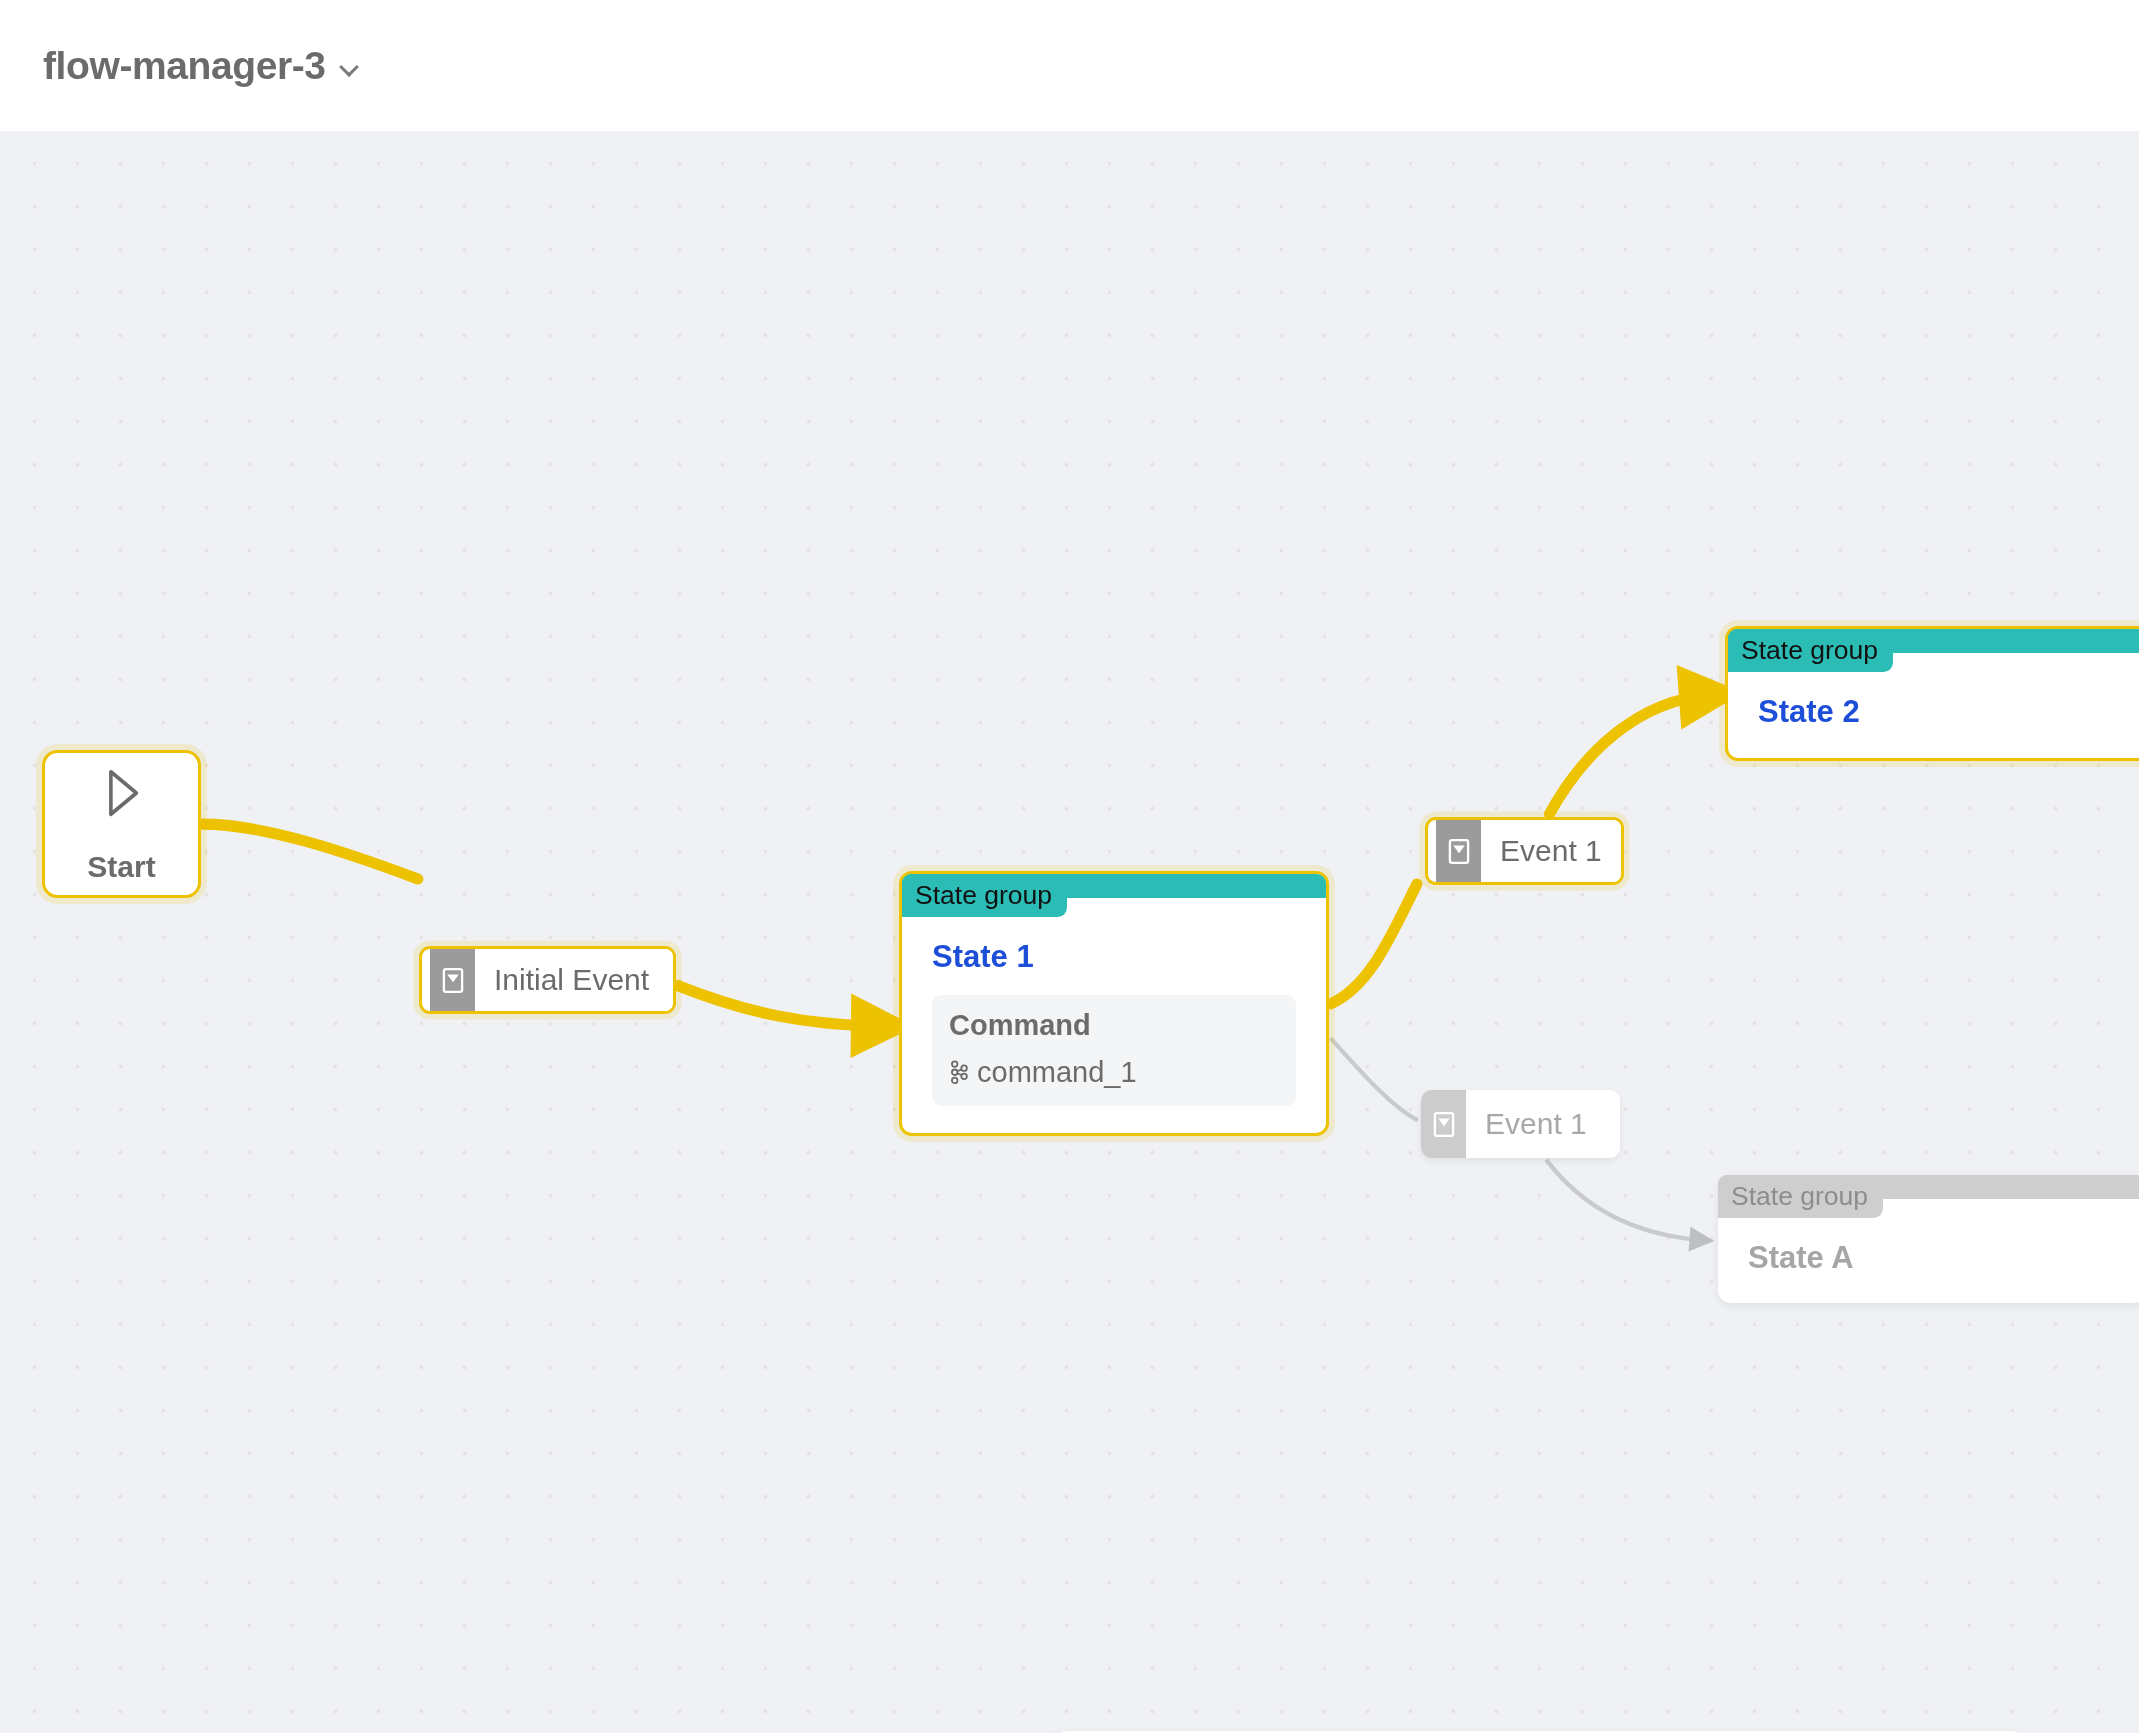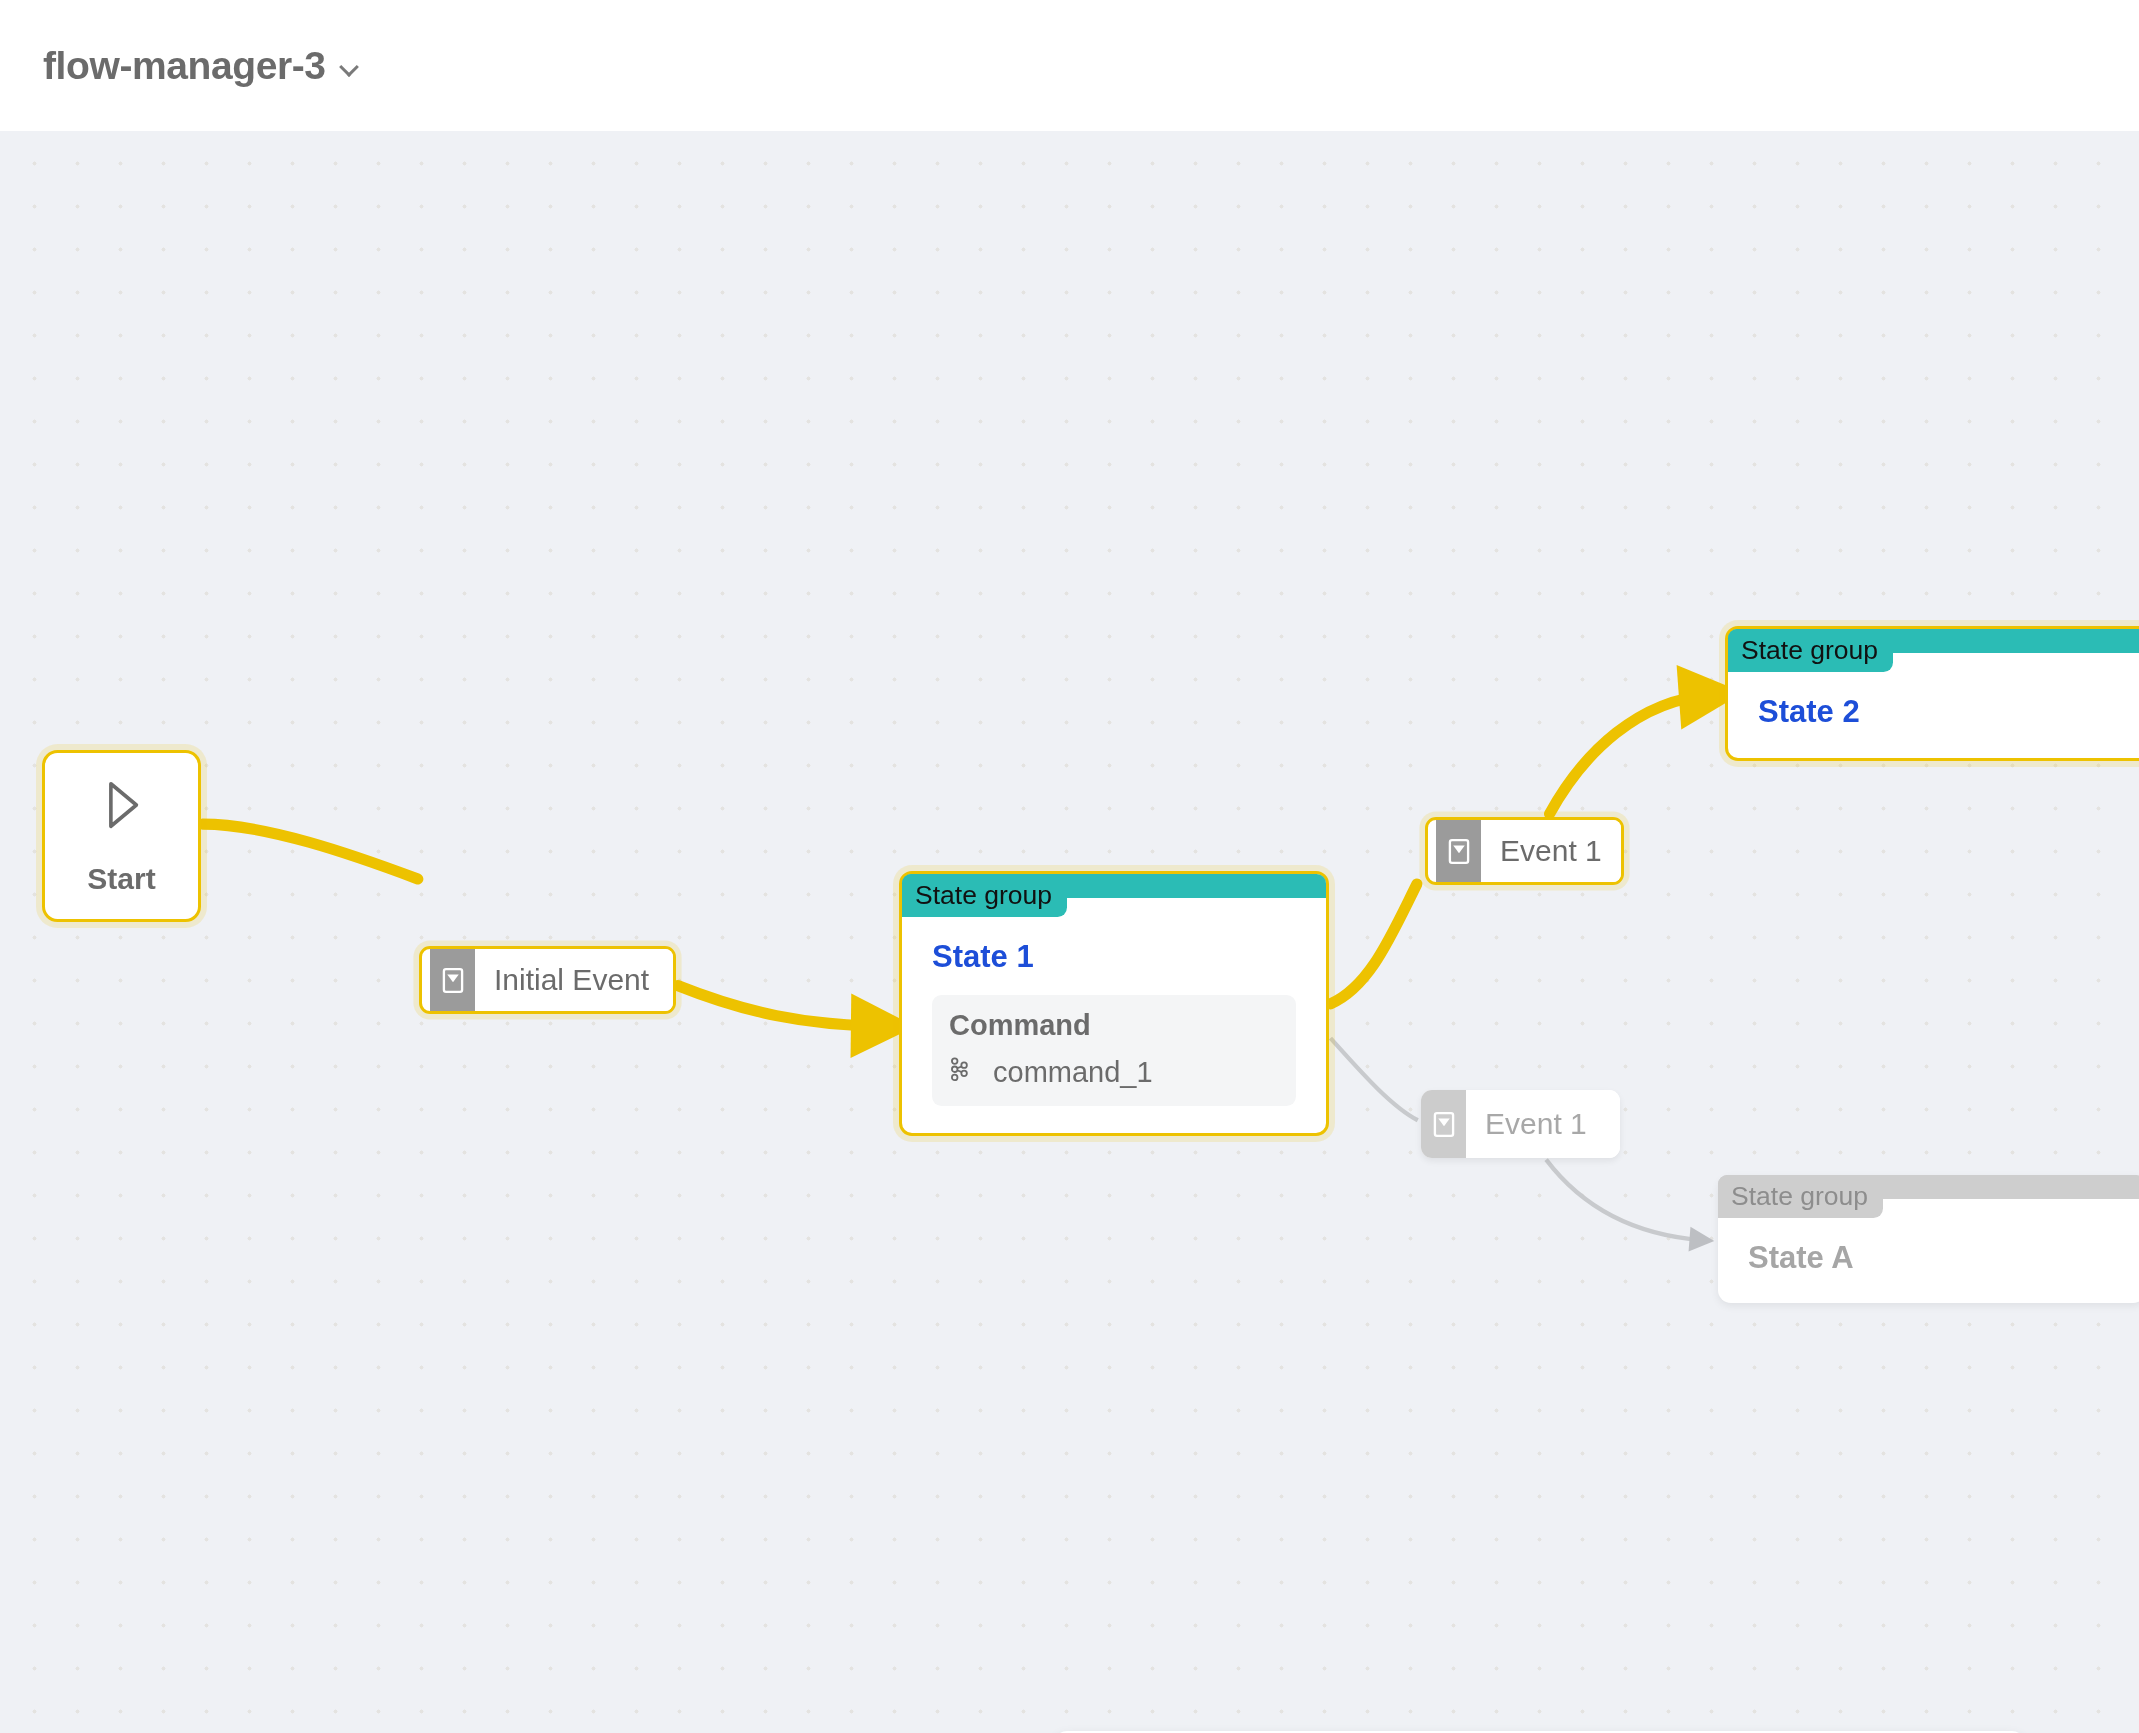--- a/index.html
+++ b/index.html
@@ -41,21 +41,21 @@
     background-position:13px 11px;
     overflow:hidden;
   }
   #edges { position:absolute; left:0; top:0; width:3082px; height:1602px; }
 
   
   .node { position:absolute; }
 
   
   #node-start {
-    left:42px; top:619px; width:159px; height:172px;
+    left:42px; top:619px; width:159px; height:148px;
     background:#fff; border:3.9px solid #edc200; border-radius:15.4px;
     display:flex; flex-direction:column; align-items:center; justify-content:center;
     gap:28px;
     box-shadow:0 0 0 6px rgba(237,194,0,.16);
   }
   #node-start .start-label { font-size:30px; font-weight:bold; color:#6b6b6b; }
 
   
   .event-pill {
     display:flex; align-items:stretch; border-radius:11px; overflow:hidden;
@@ -116,21 +116,21 @@
   .sc-body { flex:1 1 auto; padding:0 30px; position:relative; }
   .sc-name {
     font-size:31px; font-weight:bold; color:#1d4ed8; margin-top:41px;
   }
   .state-card.dim .sc-name { color:#a6a6a6; }
   .sc-cmdbox {
     margin-top:20.5px; background:#f4f5f6; border-radius:9.4px;
     padding:13.7px 17px 17px 17px;
   }
   .sc-cmd-title { font-size:29px; font-weight:bold; color:#6b6b6b; }
-  .sc-cmd-row { display:flex; gap:22px; margin-top:14.6px; }
+  .sc-cmd-row { display:flex; align-items:center; gap:6px; margin-top:14.6px; }
   .sc-cmd-name { font-size:29px; color:#6b6b6b; }
 
   #node-state1 { left:899px; top:740px; width:430px; height:265px; }
   #node-state2 { left:1725px; top:495px; width:432px; height:135px; }
   #node-stateA { left:1718px; top:1044px; width:428px; height:128px; }
 
   
   #bottom-bar {
     position:absolute; left:1054px; top:1600px; width:971px; height:84px;
     background:#fff; border-radius:13px; display:flex; align-items:center;

